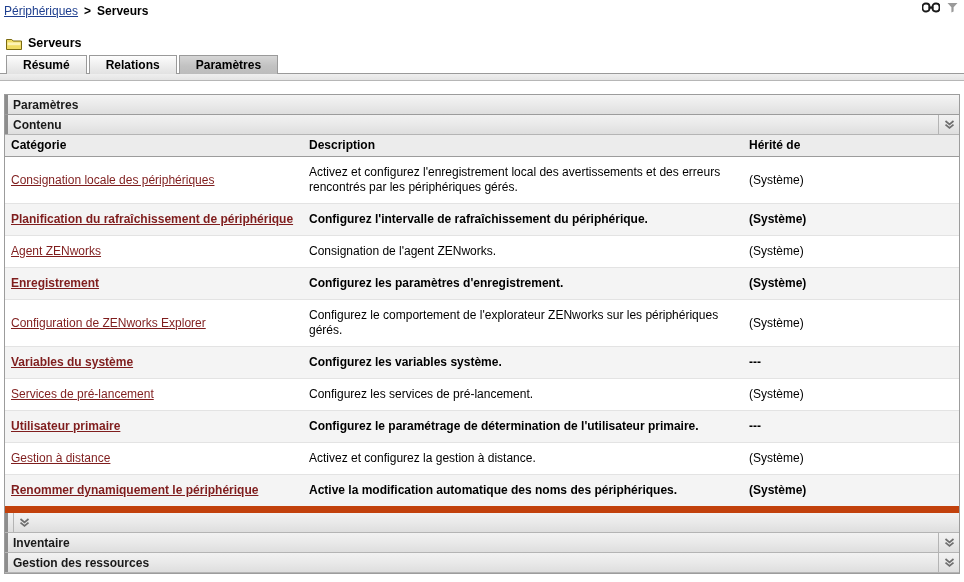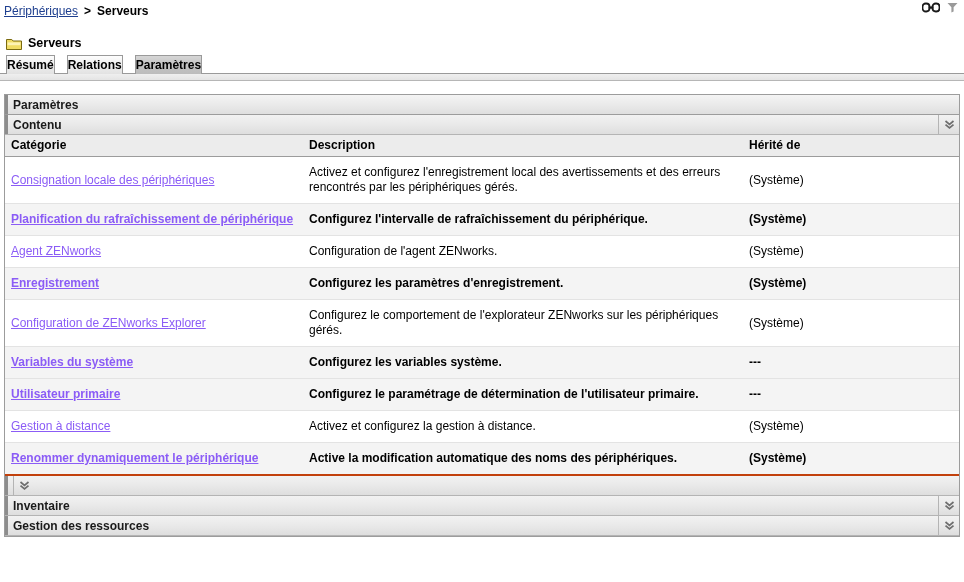--- a/index.html
+++ b/index.html
@@ -76,28 +76,28 @@
     position: absolute;
     left: 0; right: 0; bottom: 0;
     height: 1px;
     background: #9a9a9a;
   }
   .tab {
     position: relative;
     z-index: 2;
     height: 19px;
     line-height: 18px;
-    padding: 0 0;
+    padding: 0 16px;
     font-weight: bold;
     font-size: 12px;
     color: #000;
     border: 1px solid #9a9a9a;
     border-bottom: none;
     background: linear-gradient(to bottom, #fdfdfd 0%, #ececec 60%, #e2e2e2 100%);
-    margin-right: 12px;
+    margin-right: 2px;
     cursor: pointer;
     white-space: nowrap;
   }
   .tab.active {
     background: linear-gradient(to bottom, #d6d6d6 0%, #c2c2c2 55%, #bcbcbc 100%);
   }
   
   #tab-shelf {
     height: 7px;
     background: linear-gradient(to bottom, #efefef, #e4e4e4);
@@ -170,27 +170,27 @@
     vertical-align: middle;
     border-bottom: 1px solid #e3e3e3;
     line-height: 15px;
   }
   #settings-table tr.alt td { background: #f4f4f4; font-weight: bold; }
   #settings-table tr.plain td { background: #ffffff; }
   .col-cat  { width: 298px; }
   .col-desc { width: 440px; }
   .col-inh  { width: auto; }
   td.cat-cell a {
-    color: #8b5cf6;
+    color: #7f1d1d;
     text-decoration: underline;
     cursor: pointer;
   }
   td.inh-cell { color: #000; }
 
-  #settings-table tbody tr:last-child td { border-bottom: 2px solid #c2410c; }
+  #settings-table tbody tr:last-child td { border-bottom: 7px solid #c2410c; }
 
   .chev { display: inline-block; line-height: 0; }
 </style>
 </head>
 <body>
 
 <div id="breadcrumb-bar">
   <span class="crumb-link">Périphériques</span>
   <span class="crumb-sep">&gt;</span>
   <span class="crumb-current">Serveurs</span>
@@ -263,37 +263,42 @@
           <td class="col-desc">Activez et configurez l'enregistrement local des avertissements et des erreurs rencontrés par les périphériques gérés.</td>
           <td class="inh-cell col-inh">(Système)</td>
         </tr>
         <tr class="alt">
           <td class="cat-cell col-cat"><a>Planification du rafraîchissement de périphérique</a></td>
           <td class="col-desc">Configurez l'intervalle de rafraîchissement du périphérique.</td>
           <td class="inh-cell col-inh">(Système)</td>
         </tr>
         <tr class="plain">
           <td class="cat-cell col-cat"><a>Agent ZENworks</a></td>
-          <td class="col-desc">Configuration de l'agent ZENworks.</td>
+          <td class="col-desc">Consignation de l'agent ZENworks.</td>
           <td class="inh-cell col-inh">(Système)</td>
         </tr>
         <tr class="alt">
           <td class="cat-cell col-cat"><a>Enregistrement</a></td>
           <td class="col-desc">Configurez les paramètres d'enregistrement.</td>
           <td class="inh-cell col-inh">(Système)</td>
         </tr>
         <tr class="plain">
           <td class="cat-cell col-cat"><a>Configuration de ZENworks Explorer</a></td>
           <td class="col-desc">Configurez le comportement de l'explorateur ZENworks sur les périphériques gérés.</td>
           <td class="inh-cell col-inh">(Système)</td>
         </tr>
         <tr class="alt">
           <td class="cat-cell col-cat"><a>Variables du système</a></td>
           <td class="col-desc">Configurez les variables système.</td>
           <td class="inh-cell col-inh">---</td>
+        </tr>
+        <tr class="plain">
+          <td class="cat-cell col-cat"><a>Services de pré-lancement</a></td>
+          <td class="col-desc">Configurez les services de pré-lancement.</td>
+          <td class="inh-cell col-inh">(Système)</td>
         </tr>
         <tr class="alt">
           <td class="cat-cell col-cat"><a>Utilisateur primaire</a></td>
           <td class="col-desc">Configurez le paramétrage de détermination de l'utilisateur primaire.</td>
           <td class="inh-cell col-inh">---</td>
         </tr>
         <tr class="plain">
           <td class="cat-cell col-cat"><a>Gestion à distance</a></td>
           <td class="col-desc">Activez et configurez la gestion à distance.</td>
           <td class="inh-cell col-inh">(Système)</td>

